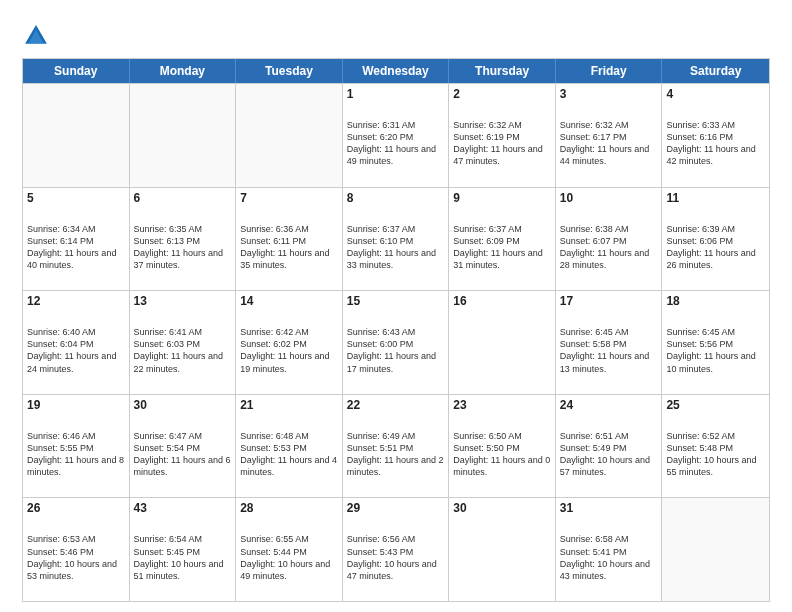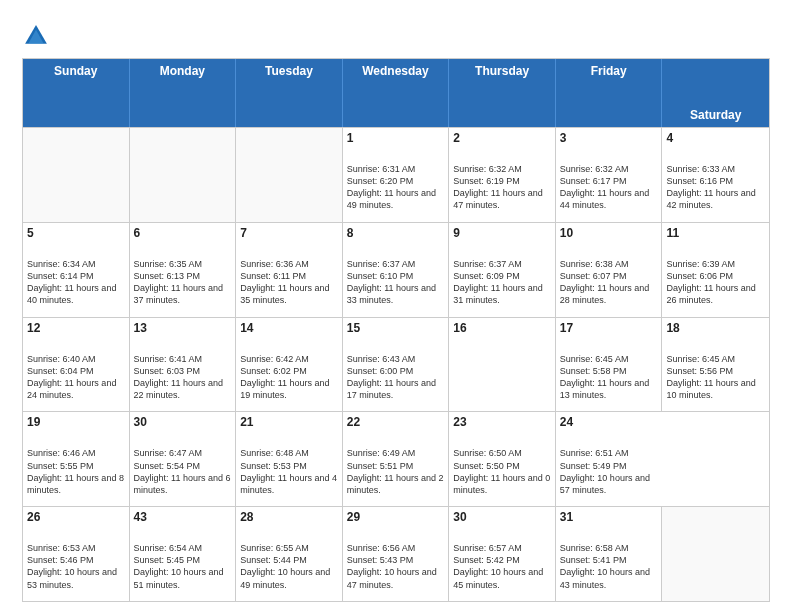--- a/index.html
+++ b/index.html
@@ -72,21 +72,21 @@
       background: #2a6db5;
     }
     .cal-header-cell {
       color: #fff;
       font-size: 12px;
       font-weight: bold;
       padding: 5px 4px;
       text-align: center;
       border-right: 1px solid #4a8dd5;
     }
-    .cal-header-cell:last-child { border-right: none; margin-top: 44px; }
+    .cal-header-cell:last-child { border-right: none; }
     .cal-body {
       flex: 1;
       display: flex;
       flex-direction: column;
     }
     .cal-row {
       display: grid;
       grid-template-columns: repeat(7, 1fr);
       flex: 1;
       border-top: 1px solid #ccc;
@@ -246,41 +246,44 @@
             <div class="cell-info">Sunrise: 6:49 AM<br>Sunset: 5:51 PM<br>Daylight: 11 hours and 2 minutes.</div>
           </div>
           <div class="cal-cell">
             <div class="day-num">23</div>
             <div class="cell-info">Sunrise: 6:50 AM<br>Sunset: 5:50 PM<br>Daylight: 11 hours and 0 minutes.</div>
           </div>
           <div class="cal-cell">
             <div class="day-num">24</div>
             <div class="cell-info">Sunrise: 6:51 AM<br>Sunset: 5:49 PM<br>Daylight: 10 hours and 57 minutes.</div>
           </div>
+          <div class="cal-cell">
+            <div class="day-num">25</div>
+            <div class="cell-info">Sunrise: 6:52 AM<br>Sunset: 5:48 PM<br>Daylight: 10 hours and 55 minutes.</div>
+          </div>
         </div>
         <div class="cal-row">
           <div class="cal-cell">
             <div class="day-num">26</div>
             <div class="cell-info">Sunrise: 6:53 AM<br>Sunset: 5:46 PM<br>Daylight: 10 hours and 53 minutes.</div>
           </div>
           <div class="cal-cell">
             <div class="day-num">43</div>
             <div class="cell-info">Sunrise: 6:54 AM<br>Sunset: 5:45 PM<br>Daylight: 10 hours and 51 minutes.</div>
           </div>
           <div class="cal-cell">
             <div class="day-num">28</div>
             <div class="cell-info">Sunrise: 6:55 AM<br>Sunset: 5:44 PM<br>Daylight: 10 hours and 49 minutes.</div>
           </div>
           <div class="cal-cell">
             <div class="day-num">29</div>
             <div class="cell-info">Sunrise: 6:56 AM<br>Sunset: 5:43 PM<br>Daylight: 10 hours and 47 minutes.</div>
           </div>
           <div class="cal-cell">
             <div class="day-num">30</div>
-            <div class="cell-info">Sunrise: 6:57 AM<br>Sunset: 5:42 PM<br>Daylight: 10 hours and 45 minutes.</div>
           </div>
           <div class="cal-cell">
             <div class="day-num">31</div>
             <div class="cell-info">Sunrise: 6:58 AM<br>Sunset: 5:41 PM<br>Daylight: 10 hours and 43 minutes.</div>
           </div>
           <div class="cal-cell empty"></div>
         </div>
       </div>
   </div>
 </div>

